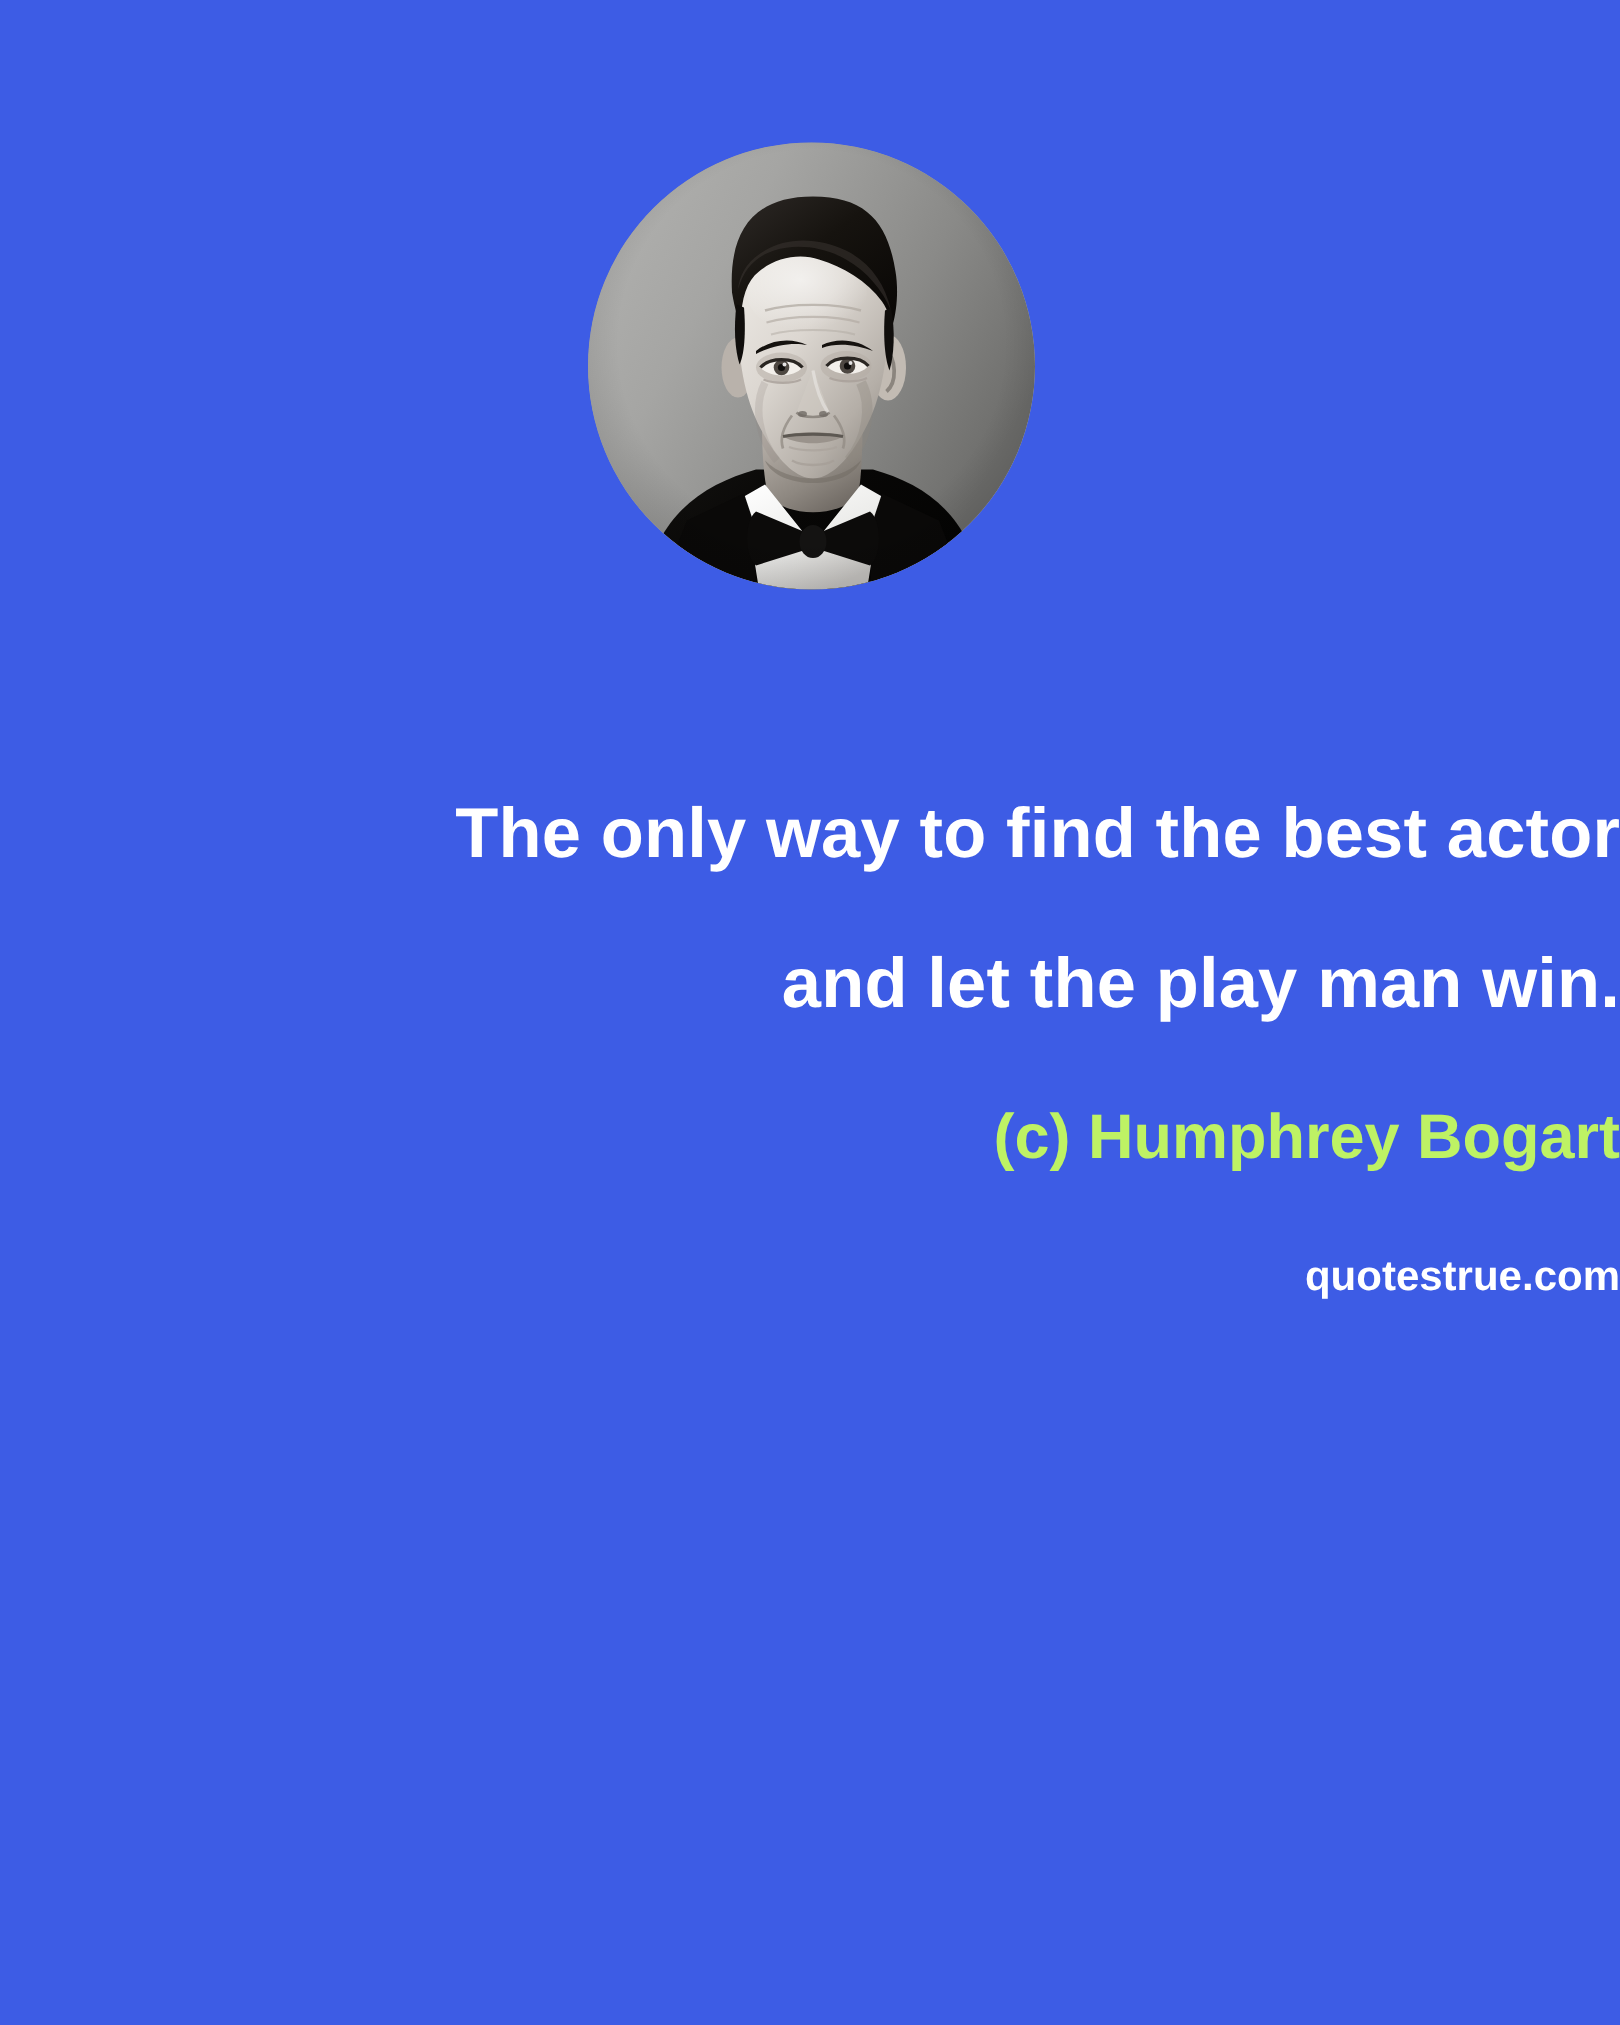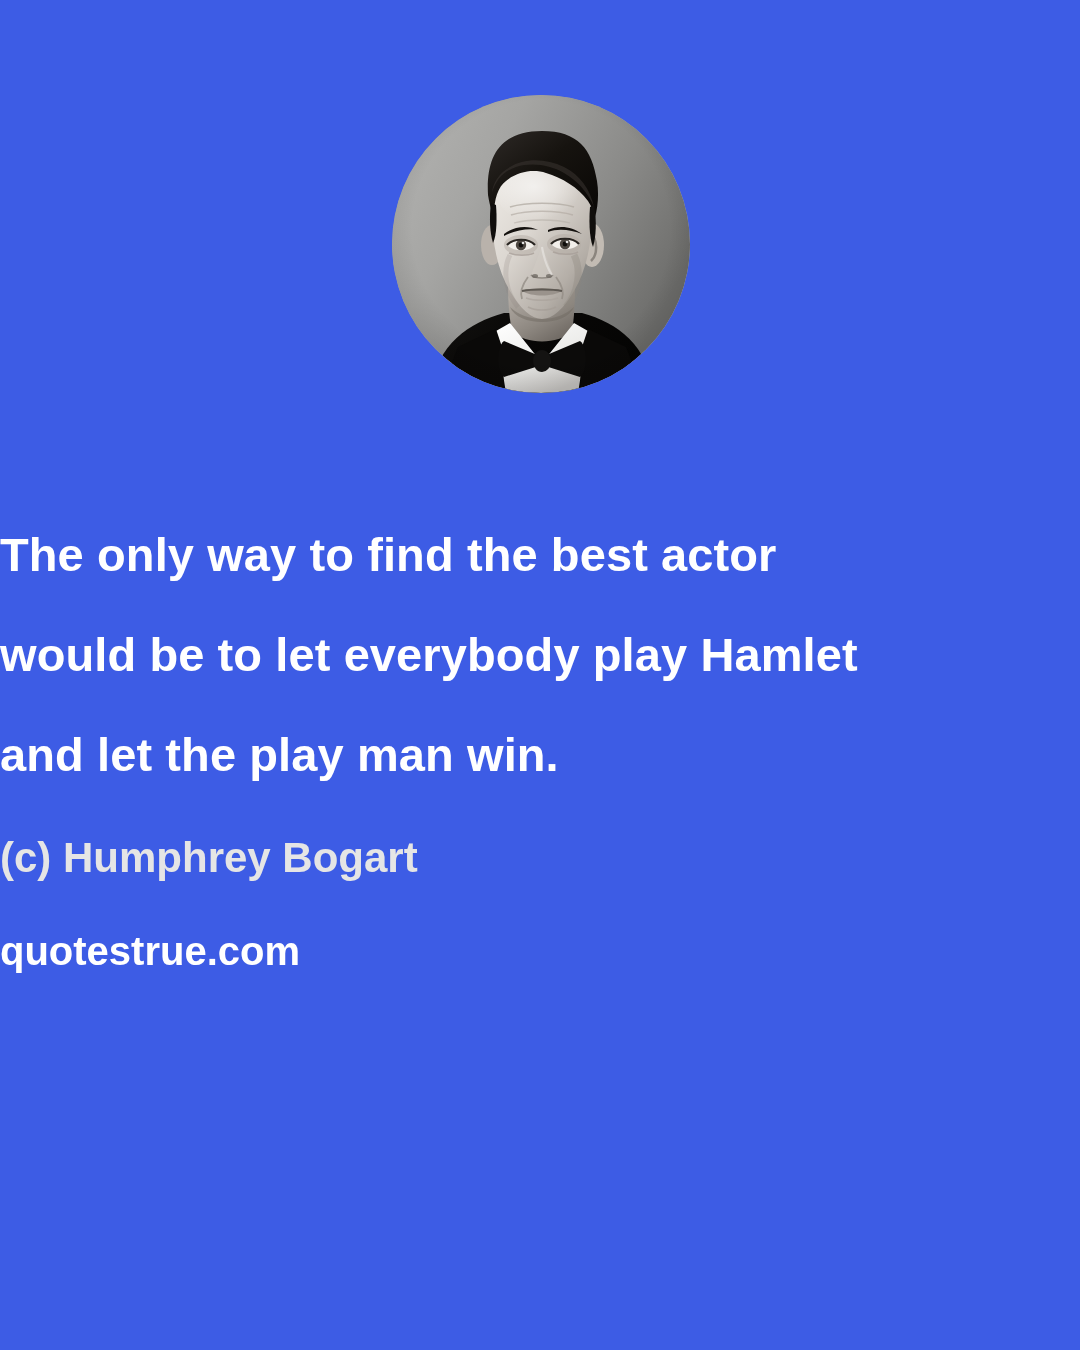--- a/index.html
+++ b/index.html
@@ -45,44 +45,44 @@
     width: 298px;
     height: 298px;
   }
 
   
   #text-block {
     position: absolute;
     left: 0;
     top: 505px;
     width: 1080px;
-    text-align: left;
+    text-align: right;
   }
 
   .quote-line {
     color: #ffffff;
     font-size: 47px;
     font-weight: bold;
     line-height: 100px;
     letter-spacing: 0.1px;
     white-space: nowrap;
   }
 
   #attribution {
-    color: #e5e5e5;
+    color: #bef264;
     font-size: 42px;
     font-weight: bold;
     line-height: 95px;
     margin-top: 5px;
     white-space: nowrap;
   }
 
   #source {
     color: #ffffff;
-    font-size: 40px;
+    font-size: 28px;
     font-weight: bold;
     line-height: 92px;
     white-space: nowrap;
   }
 </style>
 </head>
 <body>
 
 <div id="card">
 
@@ -229,19 +229,18 @@
           <path d="M 118 212 C 134 228 166 228 182 212 C 174 232 126 232 118 212 Z" fill="#6f6962" opacity="0.5"></path>
 
           <rect x="0" y="0" width="298" height="298" fill="url(#vignette)"></rect>
         </g>
       </svg>
     </div>
   </div>
 
   <div id="text-block">
     <div class="quote-line">The only way to find the best actor</div>
-    <div class="quote-line">would be to let everybody play Hamlet</div>
     <div class="quote-line">and let the play man win.</div>
     <div id="attribution">(c) Humphrey Bogart</div>
     <div id="source">quotestrue.com</div>
   </div>
 
 </div>
 
 </body></html>

